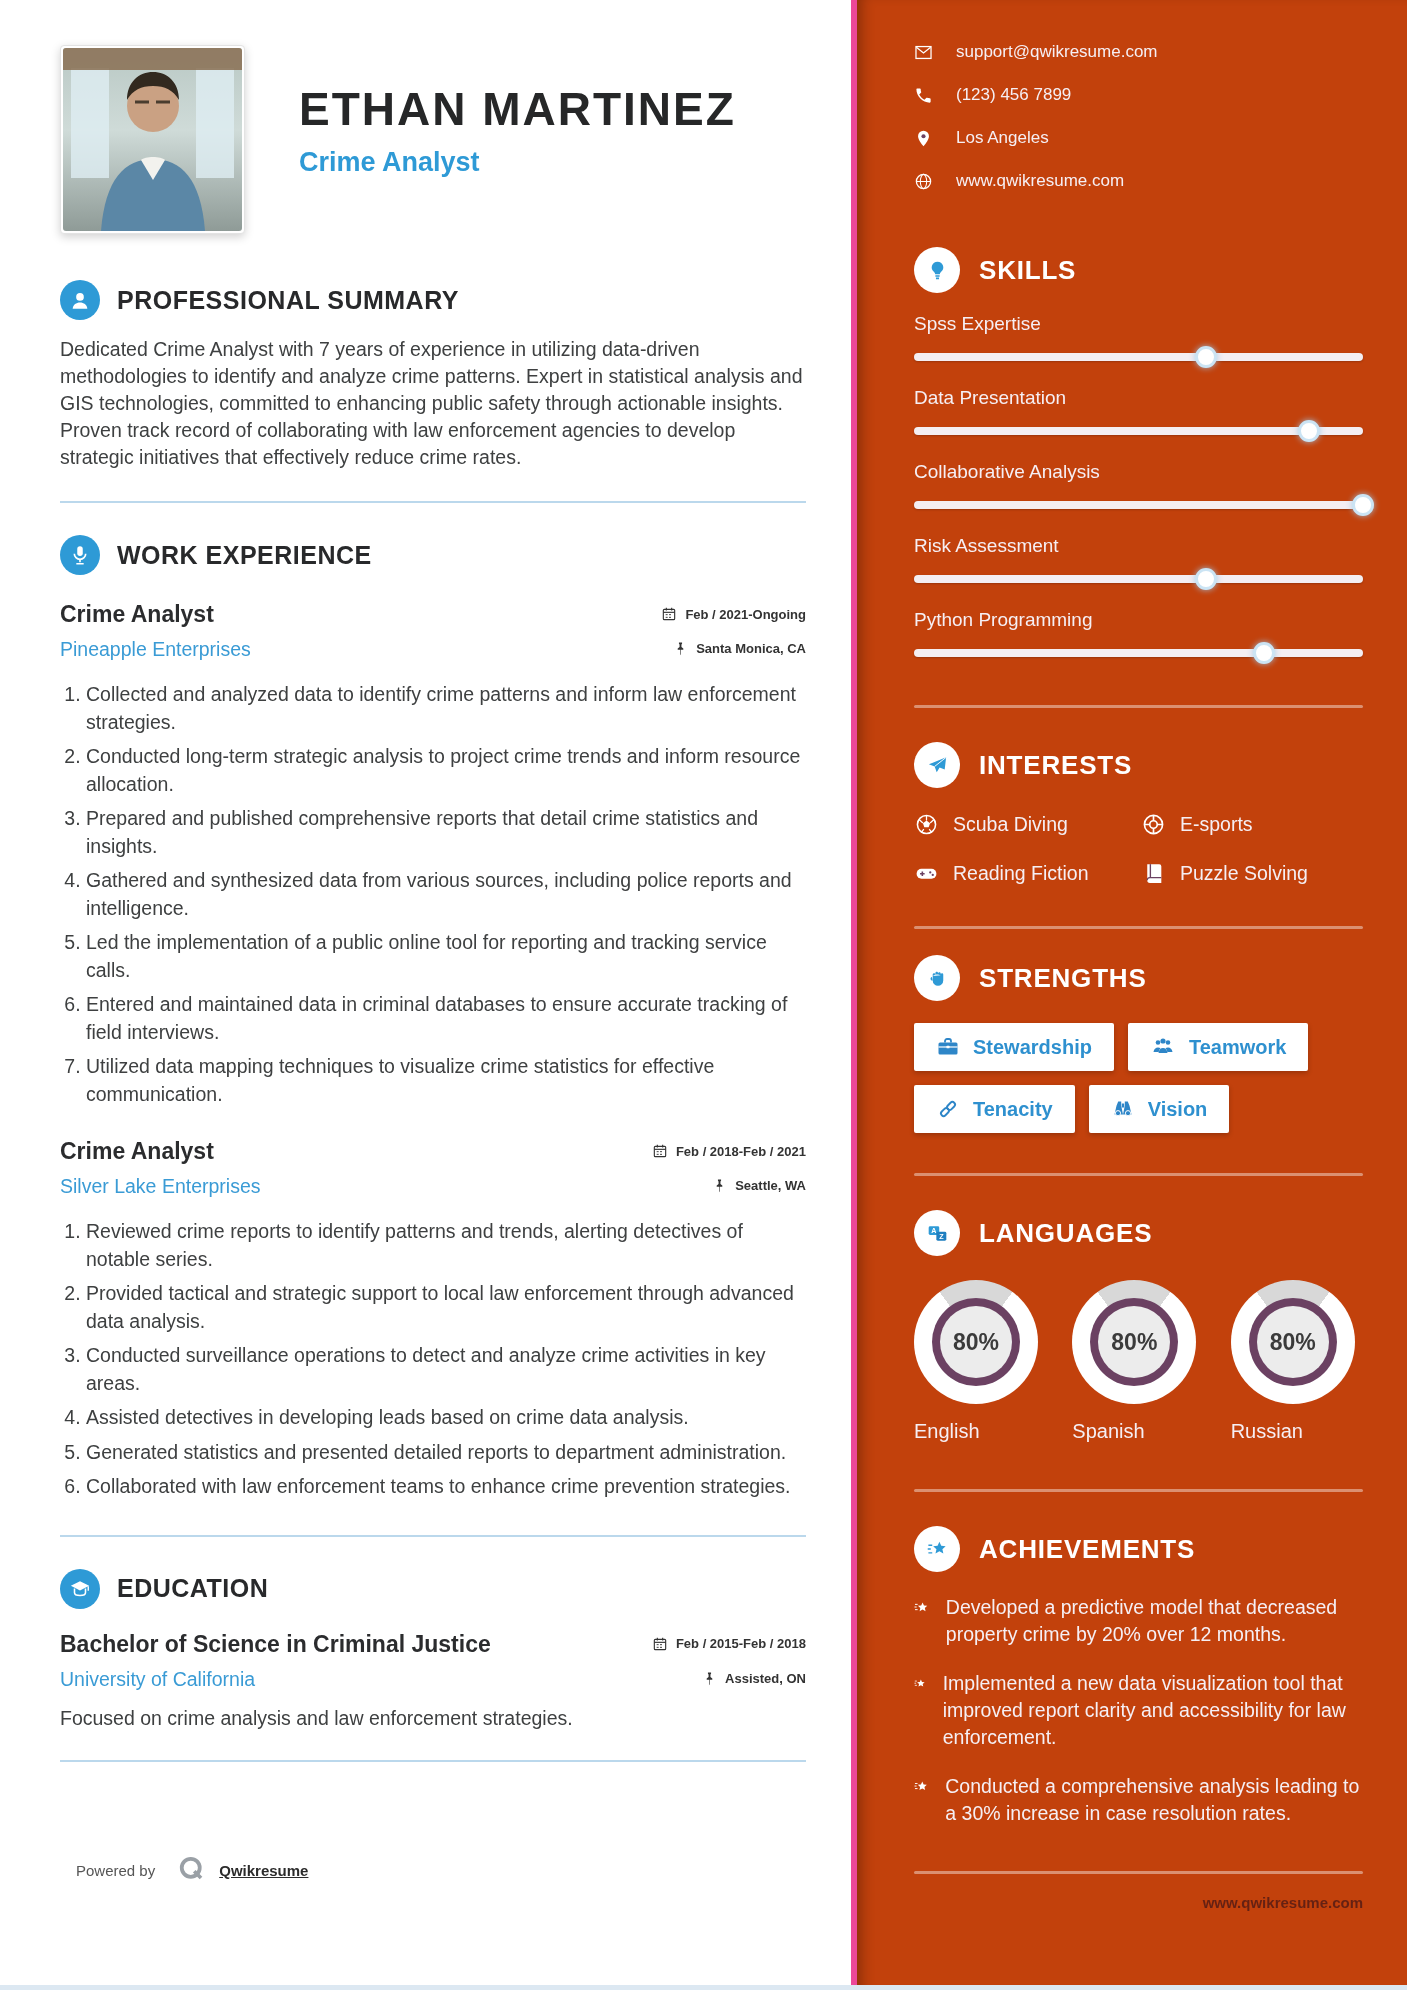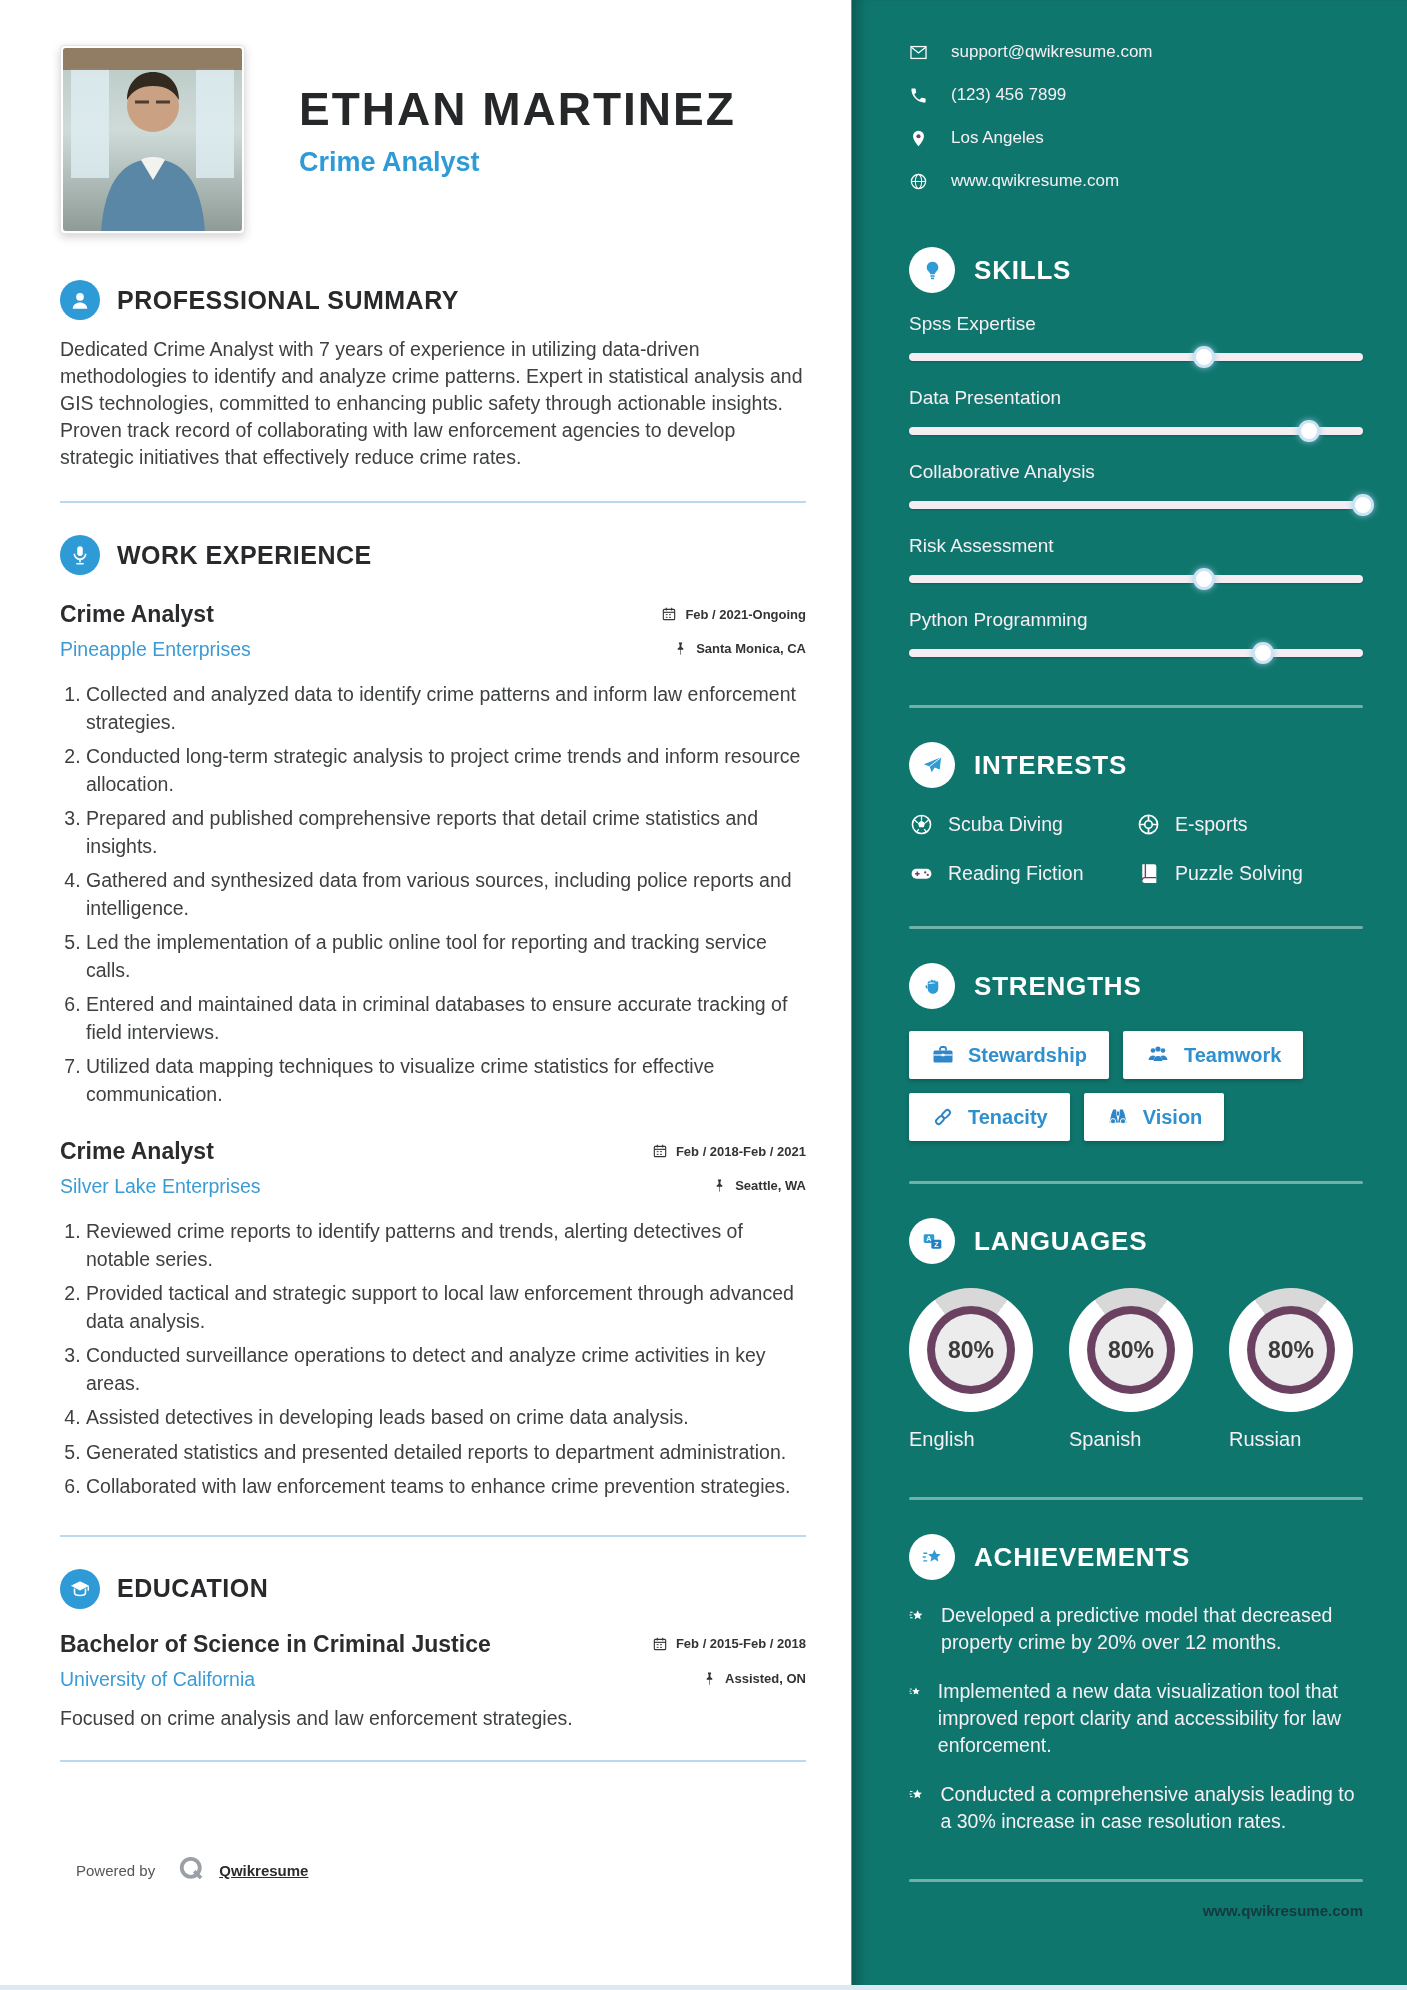--- a/index.html
+++ b/index.html
@@ -39,22 +39,22 @@
   .meta svg{flex:0 0 auto;}
   .job ol{margin:20px 0 0 0;padding-left:26px;}
   .job ol li{font-size:19.5px;line-height:27.5px;margin-bottom:7px;color:#3E4041;}
   .edu-note{margin-top:16px;font-size:19.5px;color:#3E4041;}
   .left-footer{display:flex;align-items:center;margin-top:92px;margin-left:16px;}
   .powered{font-size:15px;color:#555;}
   .q-logo{margin:0 12px 0 22px;}
   .brand-link{font-size:15px;font-weight:700;color:#2b2b2b;text-decoration:underline;}
   
   .sidebar{
-    position:absolute;left:851px;top:0;right:0;bottom:0;background:#0f766e;
-    border-left:1px solid #ec4899;box-shadow:inset 12px 0 14px -8px rgba(0,0,0,.3);
+    position:absolute;left:851px;top:0;right:0;bottom:0;background:#c2410c;
+    border-left:6px solid #ec4899;box-shadow:inset 12px 0 14px -8px rgba(0,0,0,.3);
     padding:42px 44px 0 57px;color:#fff;
   }
   .contact-row{display:flex;align-items:center;gap:23px;margin-bottom:23px;}
   .contact-row span{font-size:17px;color:#F6EFF4;}
   .side-section-head{display:flex;align-items:center;margin-top:0;}
   .side-badge{
     width:46px;height:46px;border-radius:50%;background:#ffffff;display:flex;
     align-items:center;justify-content:center;flex:0 0 auto;
   }
   .side-section-head h2{
@@ -399,21 +399,21 @@
               <path d="M6 3h11.5a2 2 0 0 1 2 2v16H8.5A2.5 2.5 0 0 1 6 18.5z" fill="#fff"></path>
               <path d="M9 3v13" stroke="#6B4162" stroke-width="1.3"></path>
               <path d="M6 18.5A2.5 2.5 0 0 1 8.5 16h11" stroke="#6B4162" stroke-width="1.1" fill="none"></path>
             </svg>
           <span>Puzzle Solving</span>
         </div>
       </div>
       <div class="s-divider"></div>
     </div>
 
-    <div style="margin-top:34px;">
+    <div style="margin-top:26px;">
       <div class="side-section-head">
         <span class="side-badge">
           <svg width="23" height="23" viewBox="0 0 24 24">
               <path d="M7 9.5V7.8c0-.8.6-1.4 1.4-1.4S9.8 7 9.8 7.8m0 0V6.4c0-.8.6-1.4 1.4-1.4s1.4.6 1.4 1.4v1.4m0 0V6.8c0-.8.6-1.4 1.4-1.4s1.4.6 1.4 1.4v1.9m0 0V8c0-.8.6-1.4 1.4-1.4S18 7.2 18 8v6a5.5 5.5 0 0 1-11 0V9.5z" fill="#2E9AD6"></path>
               <path d="M6.2 10.5c-1.1.3-1.7 1.2-1.4 2.3.2 1 1.2 1.6 2.2 1.3" fill="#2E9AD6"></path>
             </svg>
         </span>
         <h2>STRENGTHS</h2>
       </div>
       <div class="chips">

